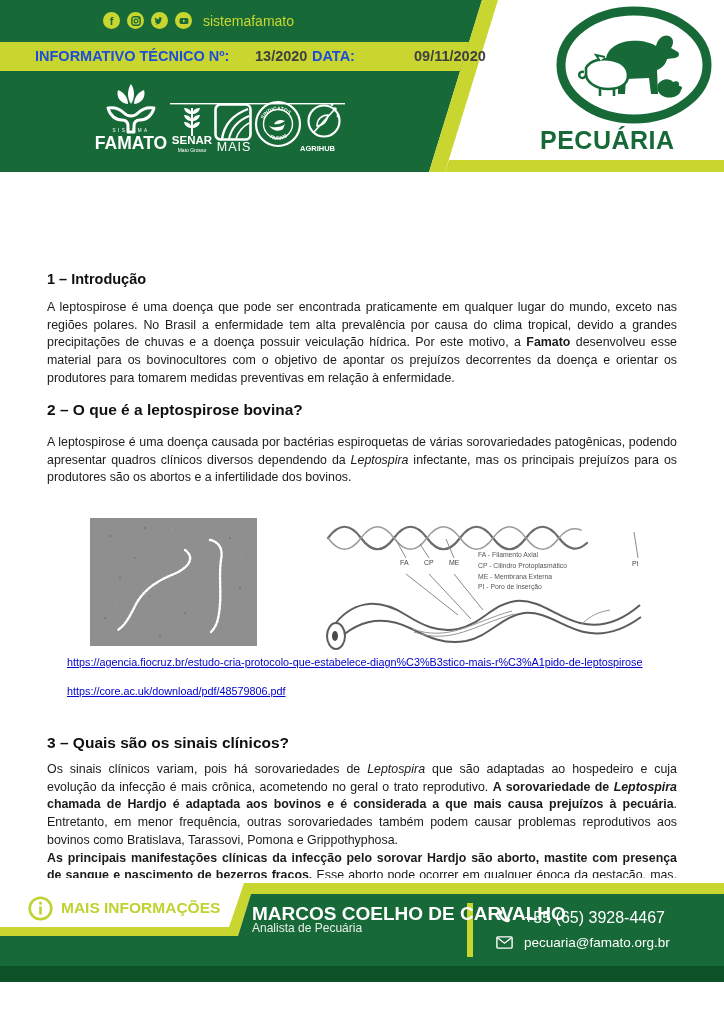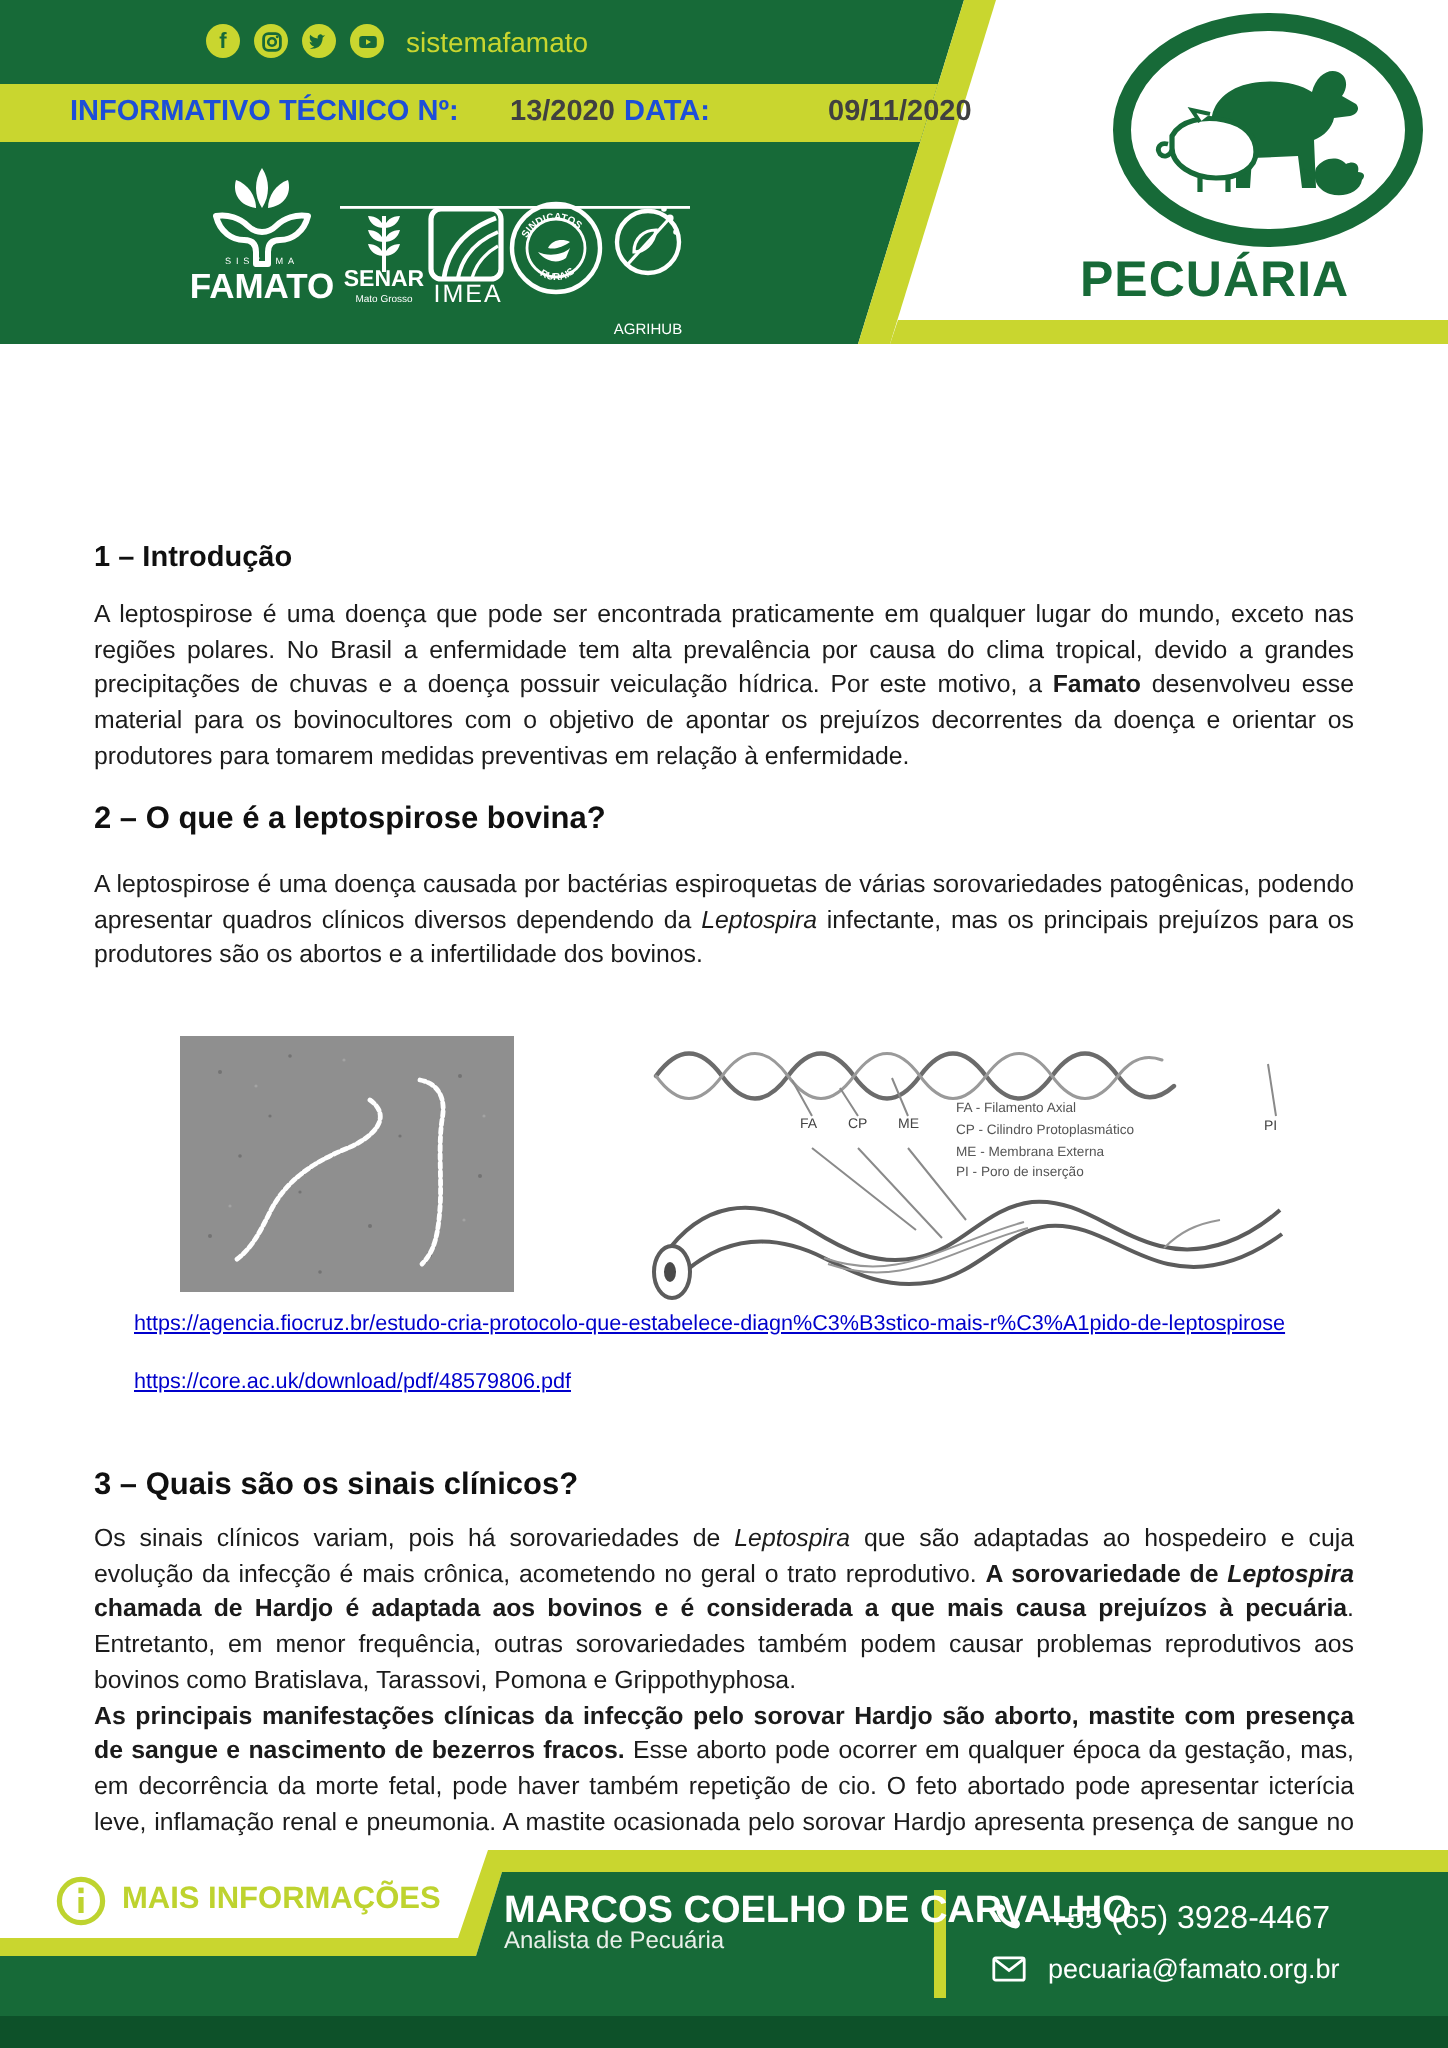--- a/index.html
+++ b/index.html
@@ -82,21 +82,21 @@
       </svg>
       <div class="abs logo-txt" style="left:168px;top:60px;width:48px;text-align:center;font-size:11.5px;font-weight:bold;">SENAR</div>
       <div class="abs logo-txt" style="left:168px;top:73px;width:48px;text-align:center;font-size:5px;">Mato Grosso</div>
 
       <svg class="abs" style="left:214px;top:29px;" width="38" height="40" viewBox="0 0 38 40">
         <rect x="1.5" y="1.5" width="35" height="35" rx="5" fill="none" stroke="#ffffff" stroke-width="2.6"></rect>
         <path d="M8,36 C10,22 18,12 34,6" fill="none" stroke="#ffffff" stroke-width="2.4"></path>
         <path d="M15,36 C17,26 23,18 35,13" fill="none" stroke="#ffffff" stroke-width="2"></path>
         <path d="M22,36 C24,29 28,24 35,20" fill="none" stroke="#ffffff" stroke-width="1.6"></path>
       </svg>
-      <div class="abs logo-txt" style="left:212px;top:66px;width:44px;text-align:center;font-size:12.5px;letter-spacing:1px;">IMEA</div>
+      <div class="abs logo-txt" style="left:212px;top:66px;width:44px;text-align:center;font-size:12.5px;letter-spacing:1px;">MAIS</div>
 
       <svg class="abs" style="left:254px;top:26px;" width="48" height="48" viewBox="0 0 48 48">
         <circle cx="24" cy="24" r="22" fill="none" stroke="#ffffff" stroke-width="2.2"></circle>
         <circle cx="24" cy="24" r="14.5" fill="none" stroke="#ffffff" stroke-width="1.4"></circle>
         <defs>
           <path id="arcTop" d="M8,26 a16,16 0 0 1 32,0" fill="none"></path>
           <path id="arcBot" d="M10,26 a14,14 0 0 0 28,0" fill="none"></path>
         </defs>
         <text font-size="5" fill="#ffffff" font-weight="bold" font-family="Liberation Sans, sans-serif">
           <textPath href="#arcTop" startOffset="14%">SINDICATOS</textPath>
@@ -109,21 +109,21 @@
       </svg>
 
       <svg class="abs" style="left:304px;top:28px;" width="40" height="42" viewBox="0 0 40 42">
         <circle cx="20" cy="19" r="15.5" fill="none" stroke="#ffffff" stroke-width="2.2"></circle>
         <line x1="10" y1="30" x2="30" y2="8" stroke="#ffffff" stroke-width="1.6"></line>
         <path d="M13,24 C18,24 23,20 24,13 C18,13 13,17 13,24 Z" fill="none" stroke="#ffffff" stroke-width="1.6"></path>
         <circle cx="31" cy="7" r="1.8" fill="#ffffff"></circle>
         <circle cx="34" cy="14" r="1.4" fill="#ffffff"></circle>
         <circle cx="28" cy="2.5" r="1.4" fill="#ffffff"></circle>
       </svg>
-      <div class="abs logo-txt" style="left:300px;top:70px;width:48px;text-align:center;font-size:7.5px;font-weight:normal;margin-top:16px;">AGRIHUB</div>
+      <div class="abs logo-txt" style="left:300px;top:70px;width:48px;text-align:left;font-size:7.5px;font-weight:bold;">AGRIHUB</div>
     </div>
 
     <svg class="abs" style="left:556px;top:6px;" width="156" height="118" viewBox="0 0 156 118">
       <ellipse cx="78" cy="59" rx="73" ry="54" fill="#ffffff" stroke="#176a38" stroke-width="9"></ellipse>
 
       <path d="M50,52 C52,42 62,36 74,35 C84,34 94,36 100,40 C102,32 108,28 113,30 C118,32 118,38 115,42 L122,46 C124,48 123,51 119,52 L111,53 C110,58 106,62 101,64 L102,88 L95,88 L93,72 L70,73 L69,88 L62,88 L62,70 C54,68 50,61 50,52 Z" fill="#176a38"></path>
 
       <path d="M30,62 C34,54 46,52 56,54 C66,56 72,62 72,70 C72,78 64,83 52,83 C40,83 30,76 30,68 Z" fill="#ffffff" stroke="#176a38" stroke-width="2.6"></path>
       <path d="M28,66 C24,65 22,68 24,71 C26,73 29,72 30,69" fill="none" stroke="#176a38" stroke-width="2.4"></path>
       <path d="M44,55 L40,49 L49,51" fill="#ffffff" stroke="#176a38" stroke-width="2"></path>
@@ -203,21 +203,21 @@
       <div>PI - Poro de inserção</div>
     </div>
   </div>
 
   <a class="abs lnk" style="left:47px;top:656px;">https://agencia.fiocruz.br/estudo-cria-protocolo-que-estabelece-diagn%C3%B3stico-mais-r%C3%A1pido-de-leptospirose</a>
   <a class="abs lnk" style="left:47px;top:685px;">https://core.ac.uk/download/pdf/48579806.pdf</a>
 
   <div class="abs h-sec" style="left:47px;top:734px;font-size:15.5px;">3 – Quais são os sinais clínicos?</div>
   <div class="abs para" style="left:47px;top:761px;width:630px;"><span>Os sinais clínicos variam, pois há sorovariedades de </span><span style="font-style: italic;">Leptospira</span><span> que são adaptadas ao hospedeiro e cuja evolução da infecção é mais crônica, acometendo no geral o trato reprodutivo. </span><span style="font-weight: bold;">A sorovariedade de </span><span style="font-weight: bold; font-style: italic;">Leptospira</span><span style="font-weight: bold;"> chamada de Hardjo é adaptada aos bovinos e é considerada a que mais causa prejuízos à pecuária</span><span>. Entretanto, em menor frequência, outras sorovariedades também podem causar problemas reprodutivos aos bovinos como Bratislava, Tarassovi, Pomona e Grippothyphosa.</span><br><span></span><span style="font-weight: bold;">As principais manifestações clínicas da infecção pelo sorovar Hardjo são aborto, mastite com presença de sangue e nascimento de bezerros fracos.</span><span> Esse aborto pode ocorrer em qualquer época da gestação, mas, em decorrência da morte fetal, pode haver também repetição de cio. O feto abortado pode apresentar icterícia leve, inflamação renal e pneumonia. A mastite ocasionada pelo sorovar Hardjo apresenta presença de sangue no leite, sem o endurecimento do úbere que permanece</span></div>
 
-  <div class="abs" style="left:0;top:920px;width:724px;height:104px;">
+  <div class="abs" style="left:0;top:878px;width:724px;height:104px;">
     <svg class="abs" style="left:0;top:0;" width="724" height="104" viewBox="0 0 724 104">
       <rect width="724" height="104" fill="#ffffff"></rect>
       <polygon points="0,49 229,49 244,5 724,5 724,16 251,16 238,58 0,58" fill="#c9d62f"></polygon>
       <polygon points="0,58 238,58 251,16 724,16 724,104 0,104" fill="#176a38"></polygon>
       <rect x="0" y="88" width="724" height="16" fill="#0d5129"></rect>
       <rect x="467" y="25" width="6" height="54" fill="#c9d62f"></rect>
     </svg>
 
     <svg class="abs" style="left:28px;top:18px;" width="25" height="25" viewBox="0 0 25 25">
       <circle cx="12.5" cy="12.5" r="10.8" fill="none" stroke="#bed32f" stroke-width="2.6"></circle>

